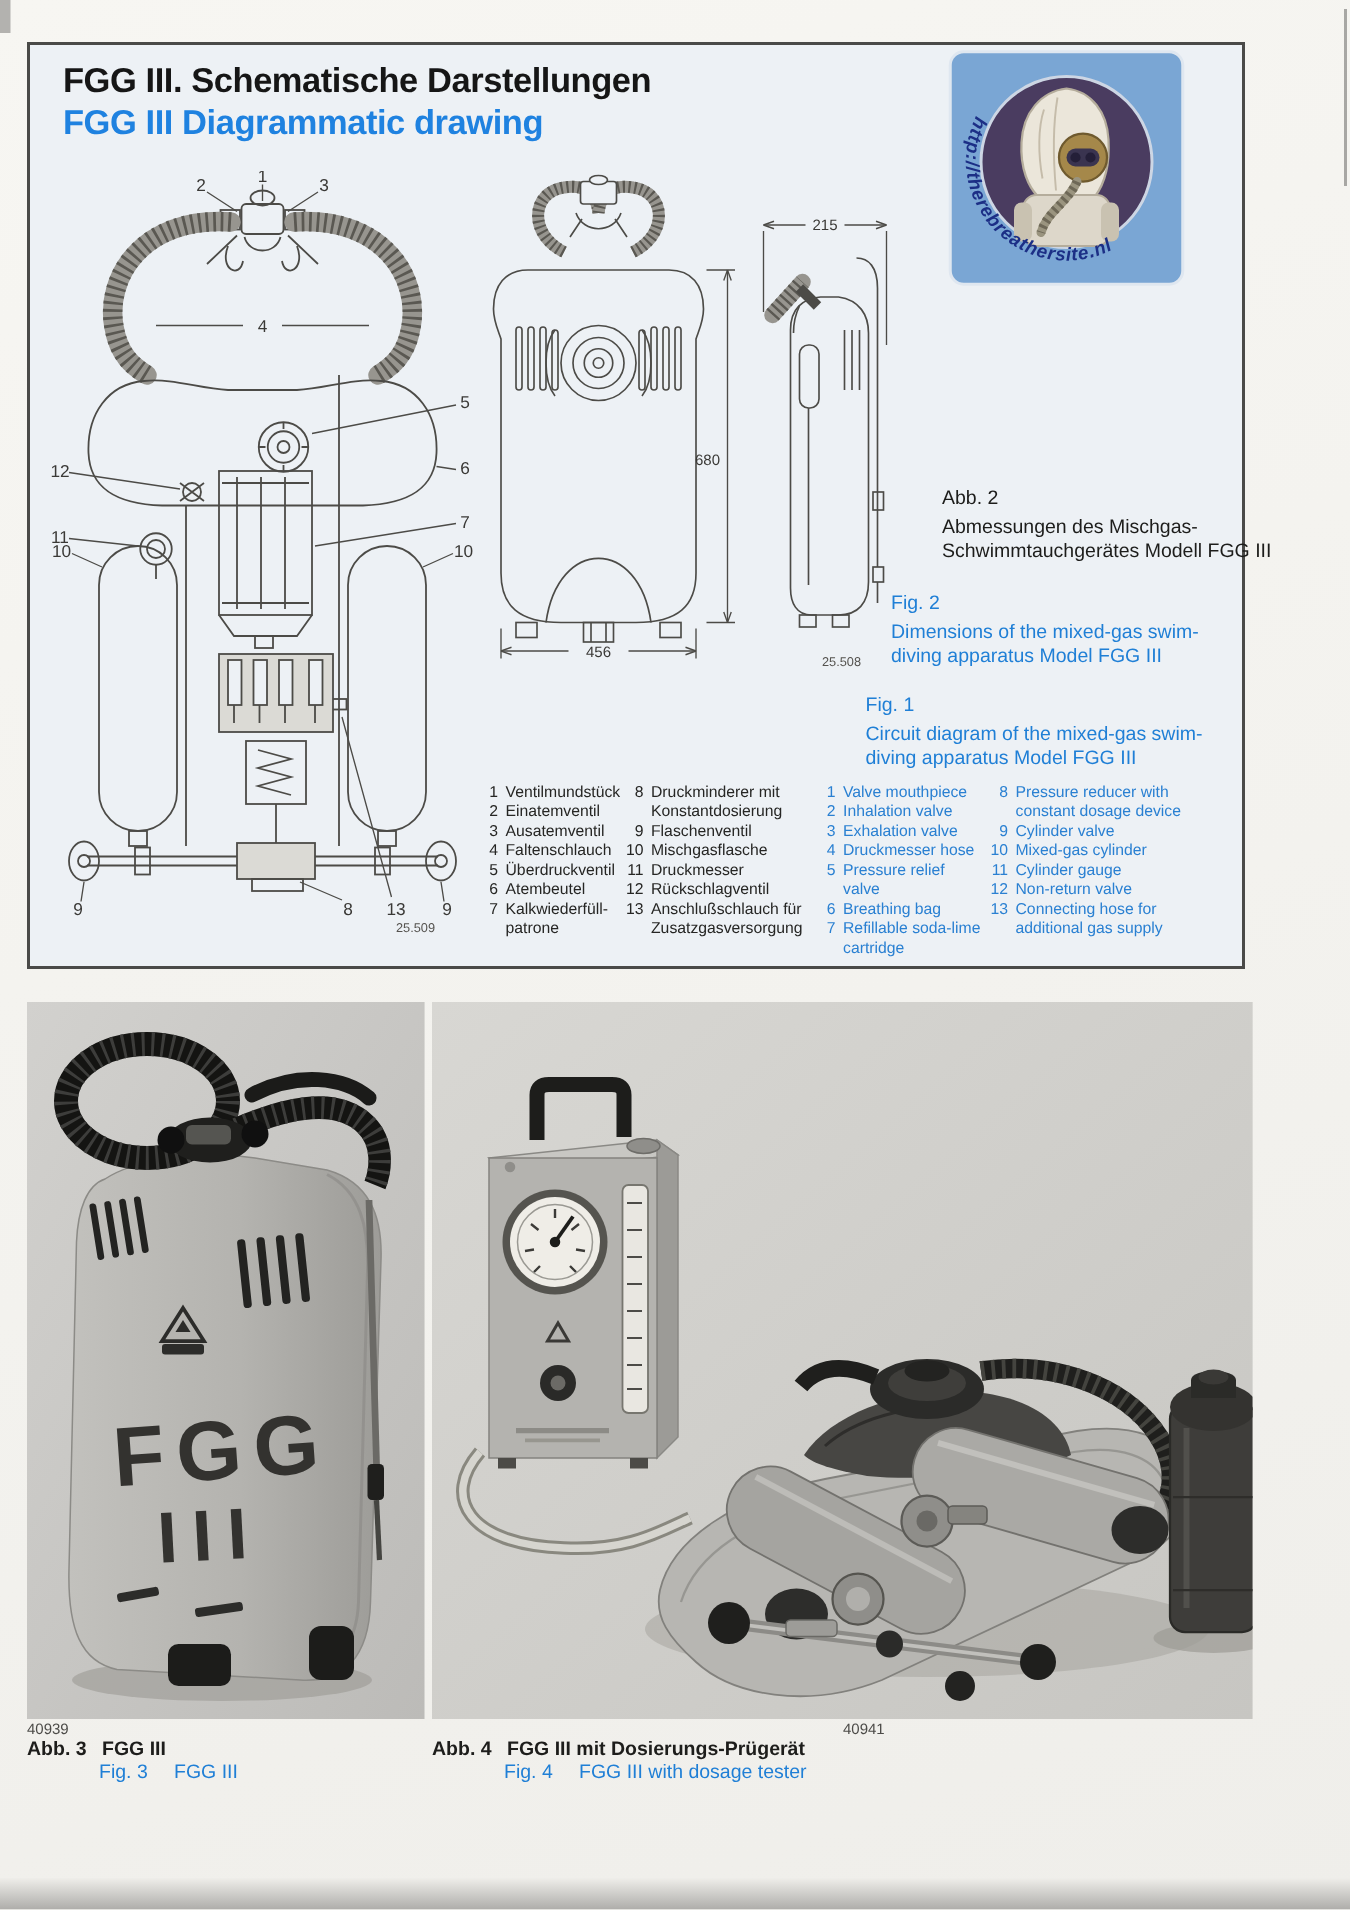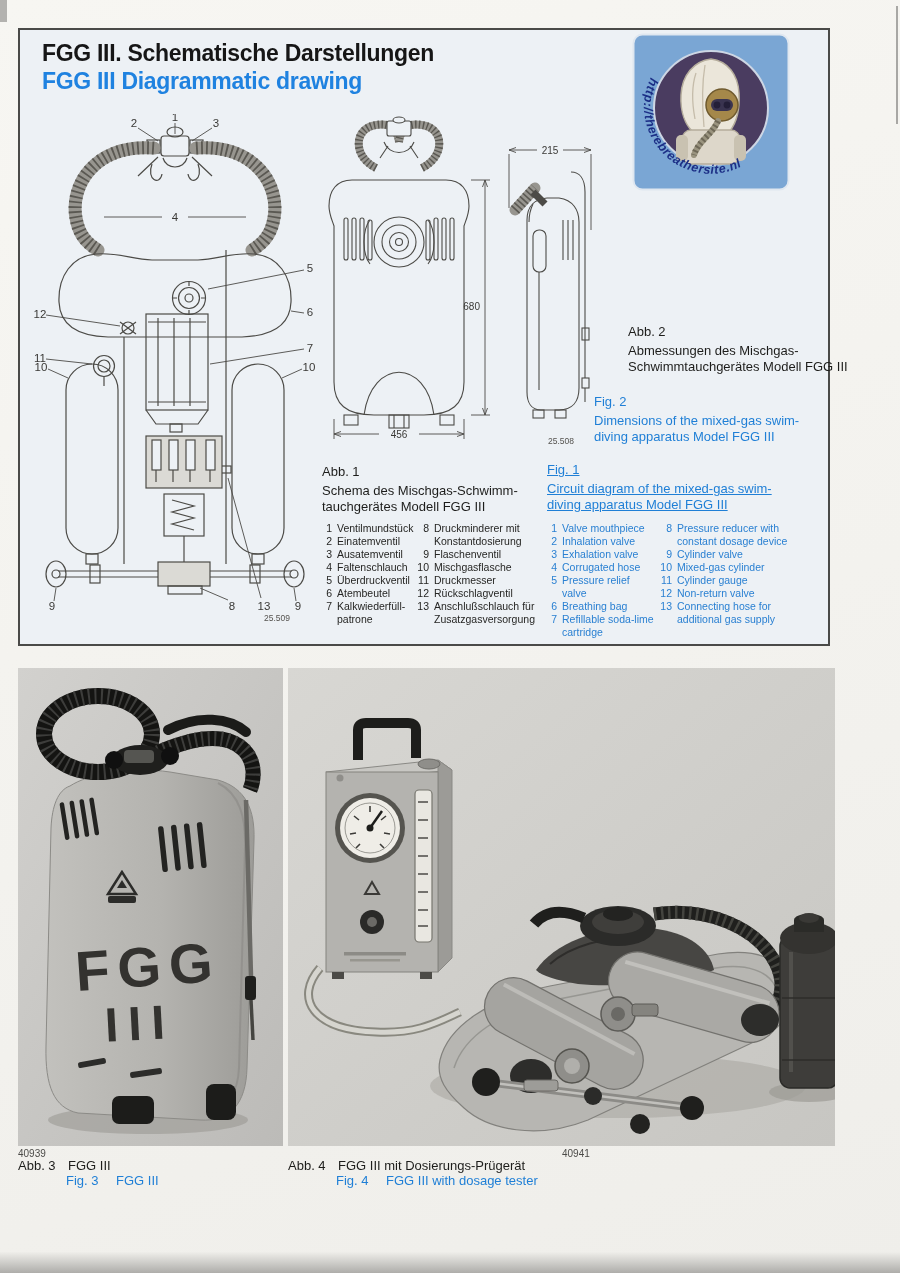--- a/index.html
+++ b/index.html
@@ -36,21 +36,21 @@
   svg text { font-family:"Liberation Sans", sans-serif; }
   .callout { font-size:11.5px; fill:#3a3936; }
   .dim-t { font-size:10px; fill:#3a3936; }
 
   
   .photo { background:#cccbc8; }
   .photo-ref { font-size:10px; color:#4c4b48; text-align:left; }
   .photo-cap { font-size:13px; line-height:15px; }
   .photo-cap .row { display:flex; }
   .photo-cap .lab { width:50px; flex:none; }
-  .cap-black { color:#1d1d1b; }
+  .cap-black { color:#1d1d1b;font-weight:bold; }
   .cap-blue { color:#1f7fd6;margin-left:48px; }
 </style>
 </head>
 <body>
 
 <div class="page">
 
   <div class="abs corner-mark"></div>
   <div class="abs edge-line"></div>
   <div class="abs bottom-shade"></div>
@@ -266,26 +266,21 @@
       <span class="lbl">Abb. 2</span>
       <span>Abmessungen des Mischgas-</span><br>
       <span>Schwimmtauchgerätes Modell FGG III</span>
     </div>
     <div class="abs caption blue" style="left:574px; top:364px; width:235px;">
       <span class="lbl">Fig. 2</span>
       <span>Dimensions of the mixed-gas swim-</span><br>
       <span>diving apparatus Model FGG III</span>
     </div>
 
-    <div class="abs caption" style="left:302px; top:434px; width:215px;">
-      <span class="lbl">Abb. 1</span>
-      <span>Schema des Mischgas-Schwimm-</span><br>
-      <span>tauchgerätes Modell FGG III</span>
-    </div>
-    <div class="abs caption blue" style="left:527px; top:432px; width:250px;text-decoration:underline;">
+    <div class="abs caption blue" style="left:557px; top:432px; width:250px;">
       <span class="lbl">Fig. 1</span>
       <span>Circuit diagram of the mixed-gas swim-</span><br>
       <span>diving apparatus Model FGG III</span>
     </div>
 
     <div class="abs plist" style="left:302px; top:492px;">
       <div class="pcol c1" style="width:92px;">
           <div class="part-row">
             <span class="pnum">1</span>
             <span class="ptxt">Ventilmundstück</span>
@@ -351,21 +346,21 @@
           <div class="part-row">
             <span class="pnum">2</span>
             <span class="ptxt">Inhalation valve</span>
           </div>
           <div class="part-row">
             <span class="pnum">3</span>
             <span class="ptxt">Exhalation valve</span>
           </div>
           <div class="part-row">
             <span class="pnum">4</span>
-            <span class="ptxt">Corrugated hose</span>
+            <span class="ptxt">Druckmesser hose</span>
           </div>
           <div class="part-row">
             <span class="pnum">5</span>
             <span class="ptxt">Pressure relief valve</span>
           </div>
           <div class="part-row">
             <span class="pnum">6</span>
             <span class="ptxt">Breathing bag</span>
           </div>
           <div class="part-row">

